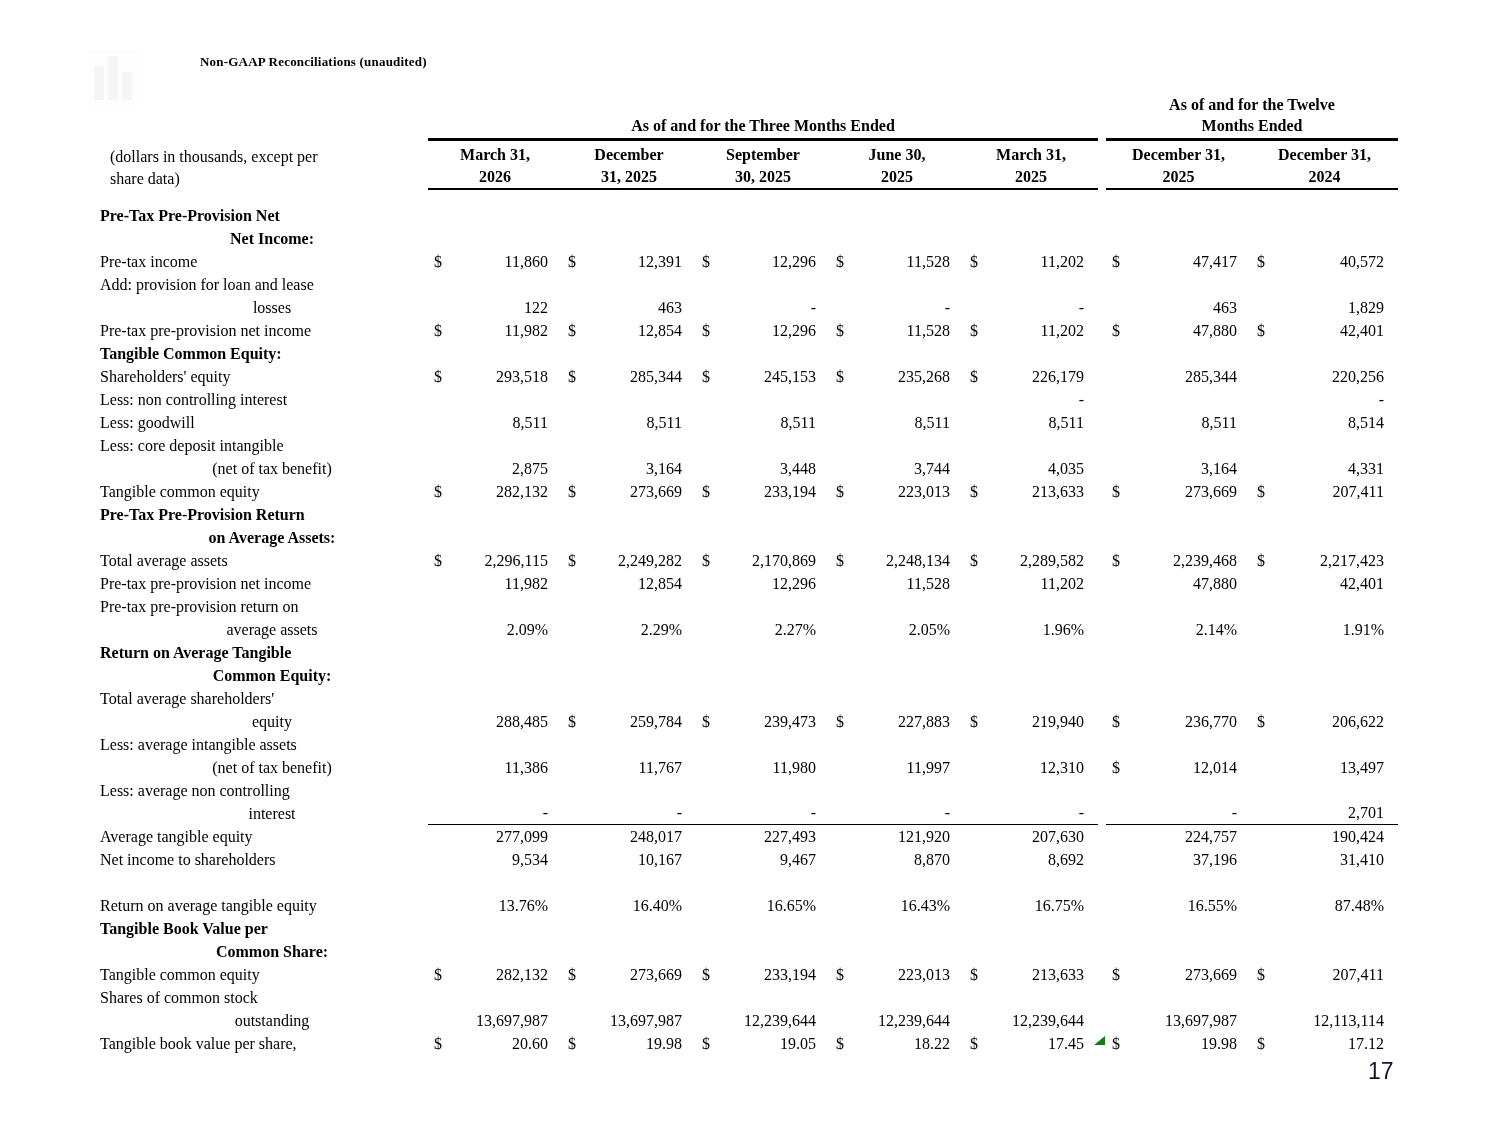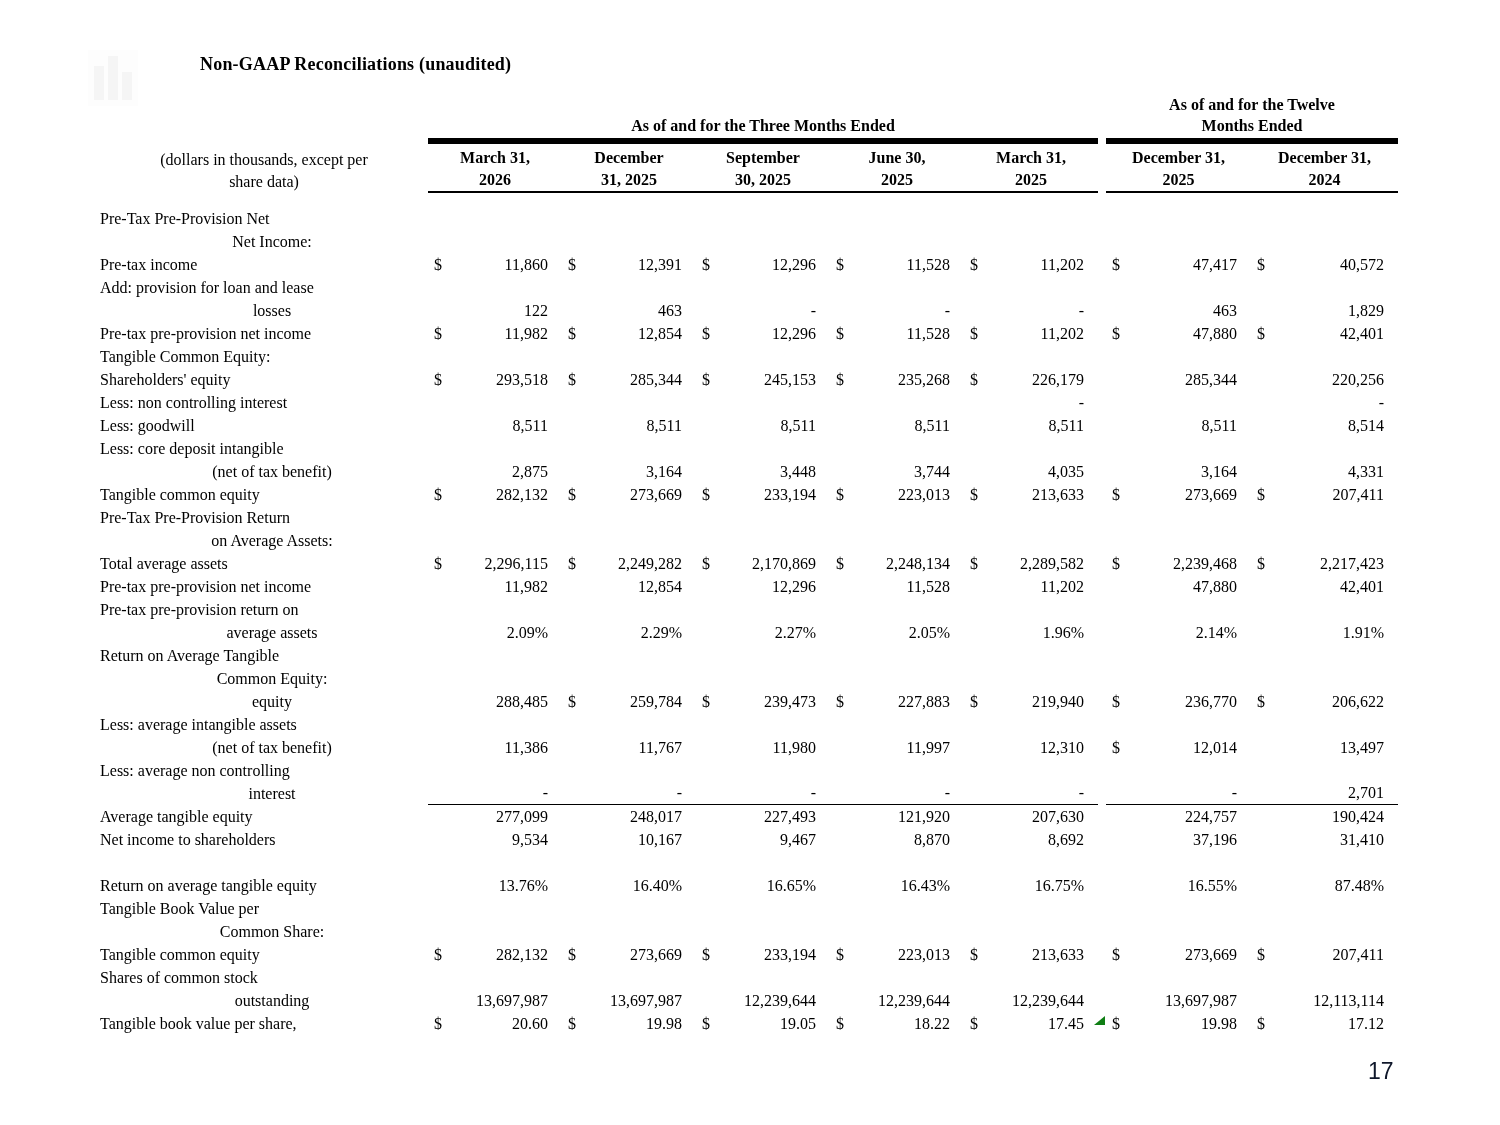--- a/index.html
+++ b/index.html
@@ -6,46 +6,46 @@
   body { background:#e8e8e8; }
   .sheet {
     width:1500px; height:1125px; position:relative; background:#ffffff;
     font-family:"Liberation Serif","DejaVu Serif",serif; color:#000;
     overflow:hidden; margin:0 auto;
   }
   .logo { position:absolute; left:88px; top:50px; width:50px; height:56px;
     background:#fdfdfd; display:flex; align-items:flex-end; gap:4px; padding:6px; }
   .logo i { display:block; background:#f5f5f5; width:10px; }
   .logo i.b1{height:34px;} .logo i.b2{height:44px;} .logo i.b3{height:28px;}
-  .title { position:absolute; left:200px; top:54px; font-size:18px; font-weight:700; letter-spacing:.2px; }
+  .title { position:absolute; left:200px; top:54px; font-size:13px; font-weight:700; letter-spacing:.2px; }
 
   .tablewrap { position:absolute; left:100px; top:94px; width:1300px; font-size:16px; }
 
   
   .ghdr { display:flex; align-items:flex-end; }
   .spacer-label { width:328px; flex:none; }
   .hgroup1 { width:670px; flex:none; }
   .hgroup2 { width:292px; flex:none; margin-left:8px; }
   .gcell { text-align:center; font-weight:700; line-height:21px;
-    border-bottom:6px solid #000000; padding-bottom:2px; }
+    border-bottom:3px solid #000000; padding-bottom:2px; }
   .datehdr { display:flex; align-items:flex-end; margin-top:3px; }
-  .lefthdr { width:328px; flex:none; text-align:center; line-height:22px; padding:0 10px; }
+  .lefthdr { width:328px; flex:none; line-height:22px; padding:0 10px; }
   .dgroup { display:flex; align-items:flex-end; border-bottom:2px solid #000; padding-bottom:0; }
   .dgroup.g1 { width:670px; flex:none; }
   .dgroup.g2 { width:292px; flex:none; margin-left:8px; }
   .chead { width:134px; flex:none; text-align:center; font-weight:700; line-height:22px; }
   .chead.c6 { width:145px; } .chead.c7 { width:147px; }
 
   
   #table-body { margin-top:14px; }
   .row { display:flex; align-items:flex-end; min-height:23px; line-height:23px; }
   .row.spacer { height:21px; }
   .cell.label { width:328px; flex:none; }
   .cell.label .cont { padding-left:16px;text-align:center; }
-  .row.section .cell.label { font-weight:400; }
+  .row.section .cell.label { font-weight:700; }
   .cell.val { width:134px; flex:none; display:flex; padding:0 14px 0 6px; position:relative; }
   .cell.val.c6 { width:145px; margin-left:8px; }
   .cell.val.c7 { width:147px; }
   .cell.val .n { margin-left:auto; white-space:nowrap; }
   .cell.val .d { white-space:nowrap; }
   .cell.val.u { border-bottom:1.5px solid #000; }
   .flag { position:absolute; right:-7px; top:4px; width:11px; height:9px;
     background:#0f7e14; clip-path:polygon(0 100%, 100% 0, 100% 100%); }
 
   .page-number { position:absolute; left:1368px; top:1058px;
@@ -505,20 +505,21 @@
           </div>
         </div>
         <div class="row section">
           <div class="cell label">
             <div>Return on Average Tangible</div>
             <div class="cont">Common Equity:</div>
           </div>
         </div>
         <div class="row data">
           <div class="cell label">
+            <div>Total average shareholders'</div>
             <div class="cont">equity</div>
           </div>
           <div class="cell val">
             <span class="d"></span>
             <span class="n">288,485</span>
           </div>
           <div class="cell val">
             <span class="d">$</span>
             <span class="n">259,784</span>
           </div>

